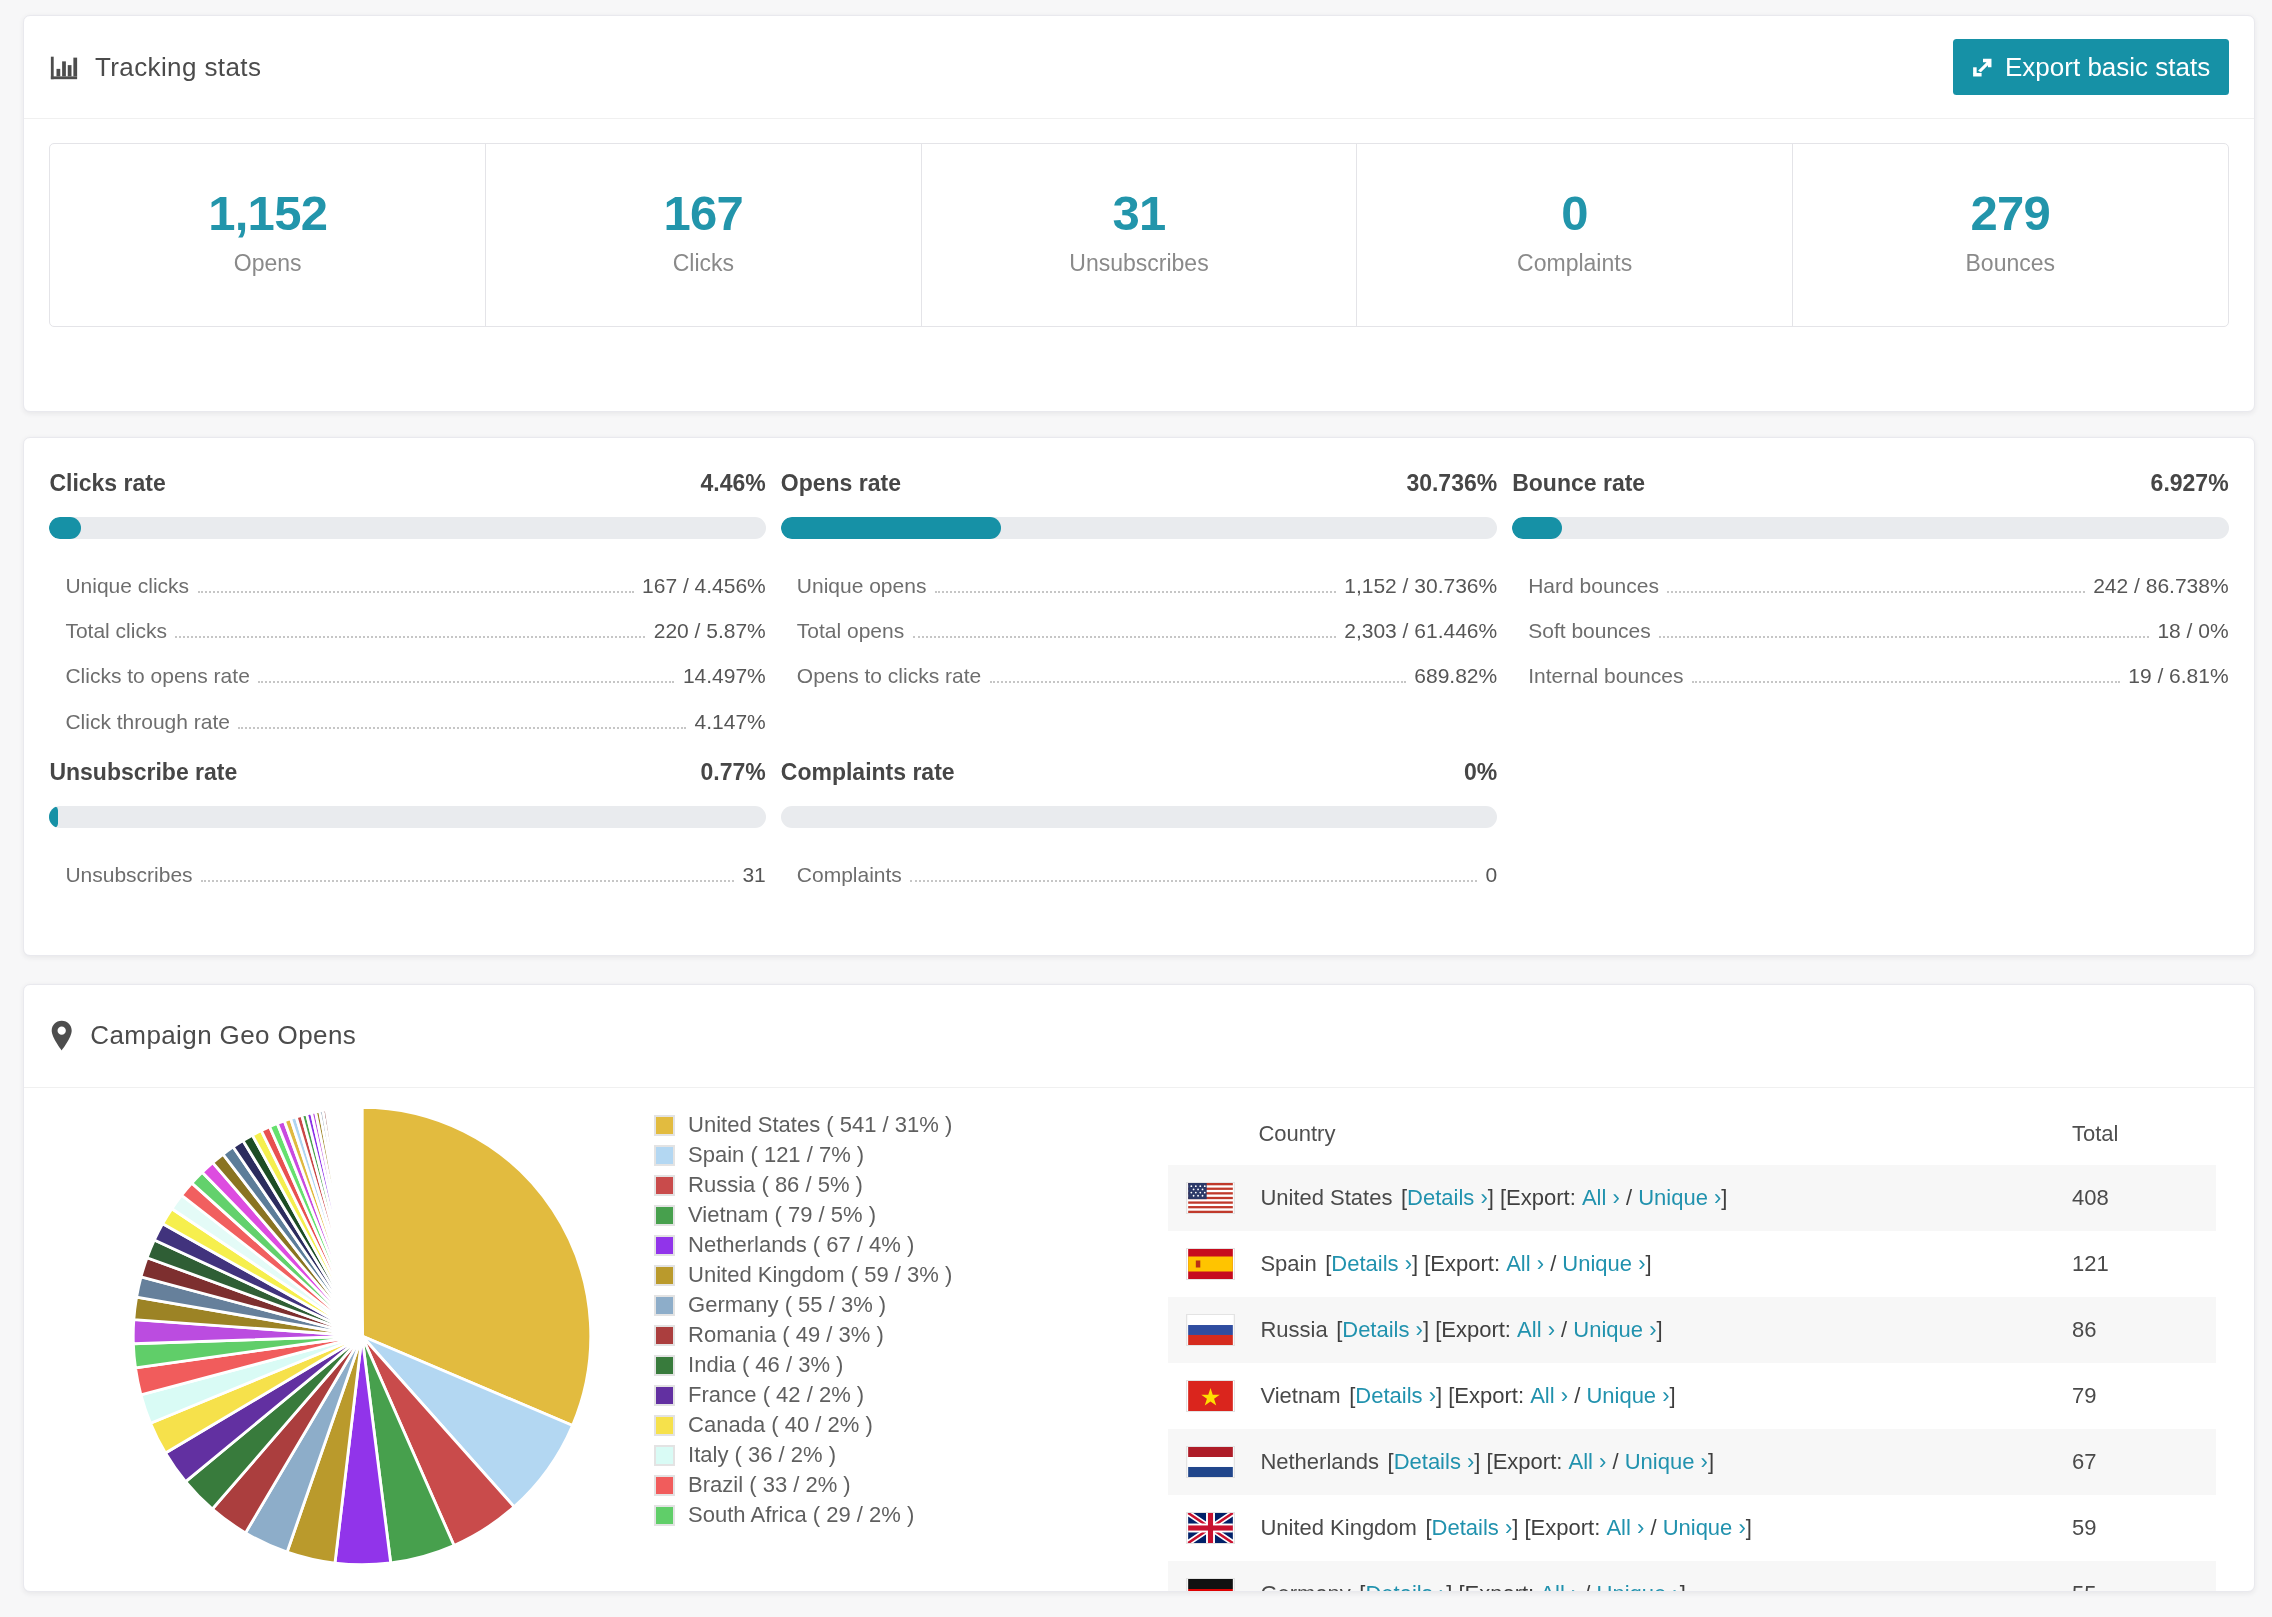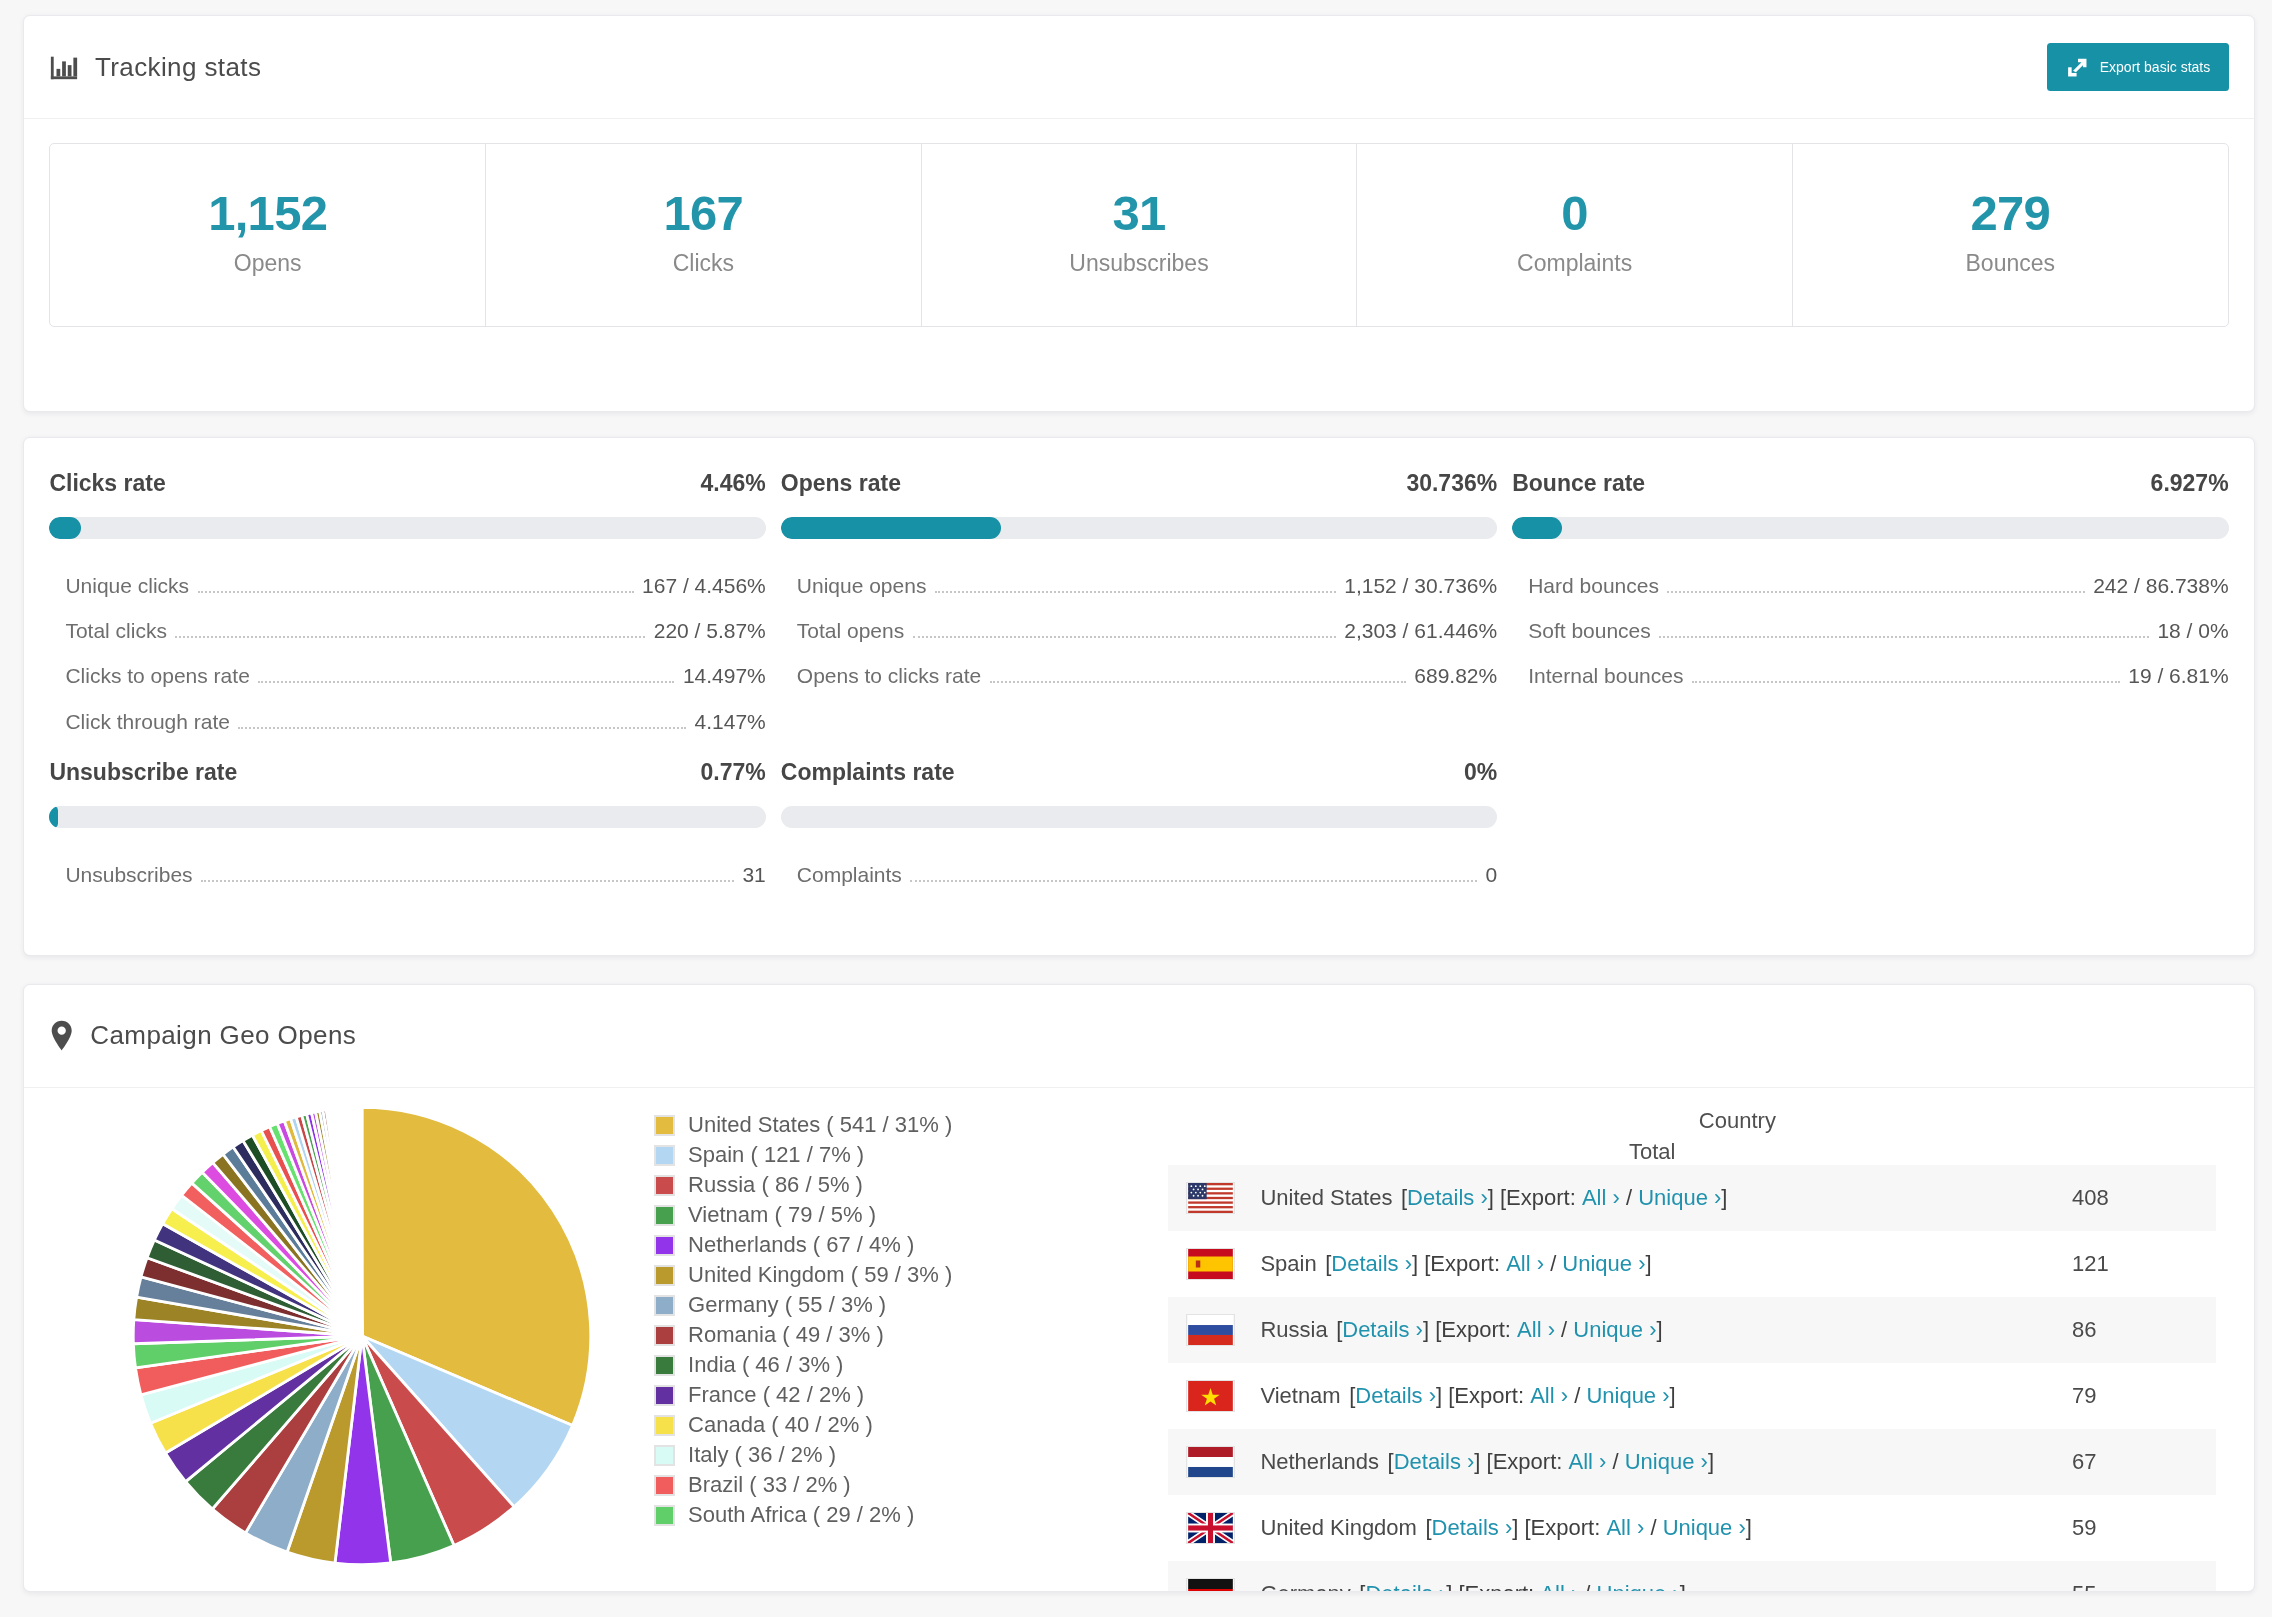--- a/index.html
+++ b/index.html
@@ -28,21 +28,21 @@
   .card-title { font-size:26px; font-weight:400; color:#4b4b4b; letter-spacing:0.4px; }
   .spacer { flex:1; }
 
   
   .card-tracking { height:397px; margin-bottom:25.4px; }
   .btn-export {
     display:inline-flex; align-items:center; gap:11.3px;
     background:var(--accent); color:#fff;
     border:none; border-radius:3.5px;
     font-family:inherit;
-    font-size:14px; padding:12.7px 18.4px; cursor:pointer;
+    font-size:26px; padding:12.7px 18.4px; cursor:pointer;
   }
   .stats-row {
     display:flex;
     margin:24px 25.4px 0 25.4px;
     border:1.4px solid #e4e4e8;
     border-radius:5px;
     background:#fff;
   }
   .stat-cell {
     flex:1; text-align:center;
@@ -97,21 +97,21 @@
   .pie-wrap { width:466px; height:466px; margin-left:80px; flex:none; }
   .legend { list-style:none; margin-left:59px; width:367px; padding-top:7px; flex:none; }
   .legend li { display:flex; align-items:center; height:30px;text-align:right; }
   .legend .swatch {
     width:21px; height:21px; flex:none;
     border:2.1px solid #e3e3e3; margin-right:12.7px;
   }
   .legend .ltext { font-size:22px; color:#5f5f5f; white-space:nowrap; }
 
   .geo-table { width:1048px; margin-left:147px; flex:none; font-size:22px; }
-  .gt-header { display:flex; align-items:center; height:62px; color:#4f4f4f;flex-direction:column; }
+  .gt-header { display:flex; align-items:center; height:62px; color:#4f4f4f; }
   .gt-header .col-country { padding-left:90px; }
   .gt-row { display:flex; align-items:center; height:66px; }
   .gt-row.alt { background:#f7f7f7; }
   .col-country { flex:1; display:flex; align-items:center; min-width:0; }
   .col-total { width:162px; flex:none; padding-left:17.6px; }
   .flag { width:49px; height:32px; flex:none; margin:0 25.4px 0 17.6px;
           border:0.7px solid #e3e3e3; }
   .flag svg { display:block; width:100%; height:100%; }
   .country-name { color:#4a4a4a; margin-right:8.5px; white-space:nowrap;text-align:right; }
   .punct { color:#3f3f3f; white-space:pre; }

